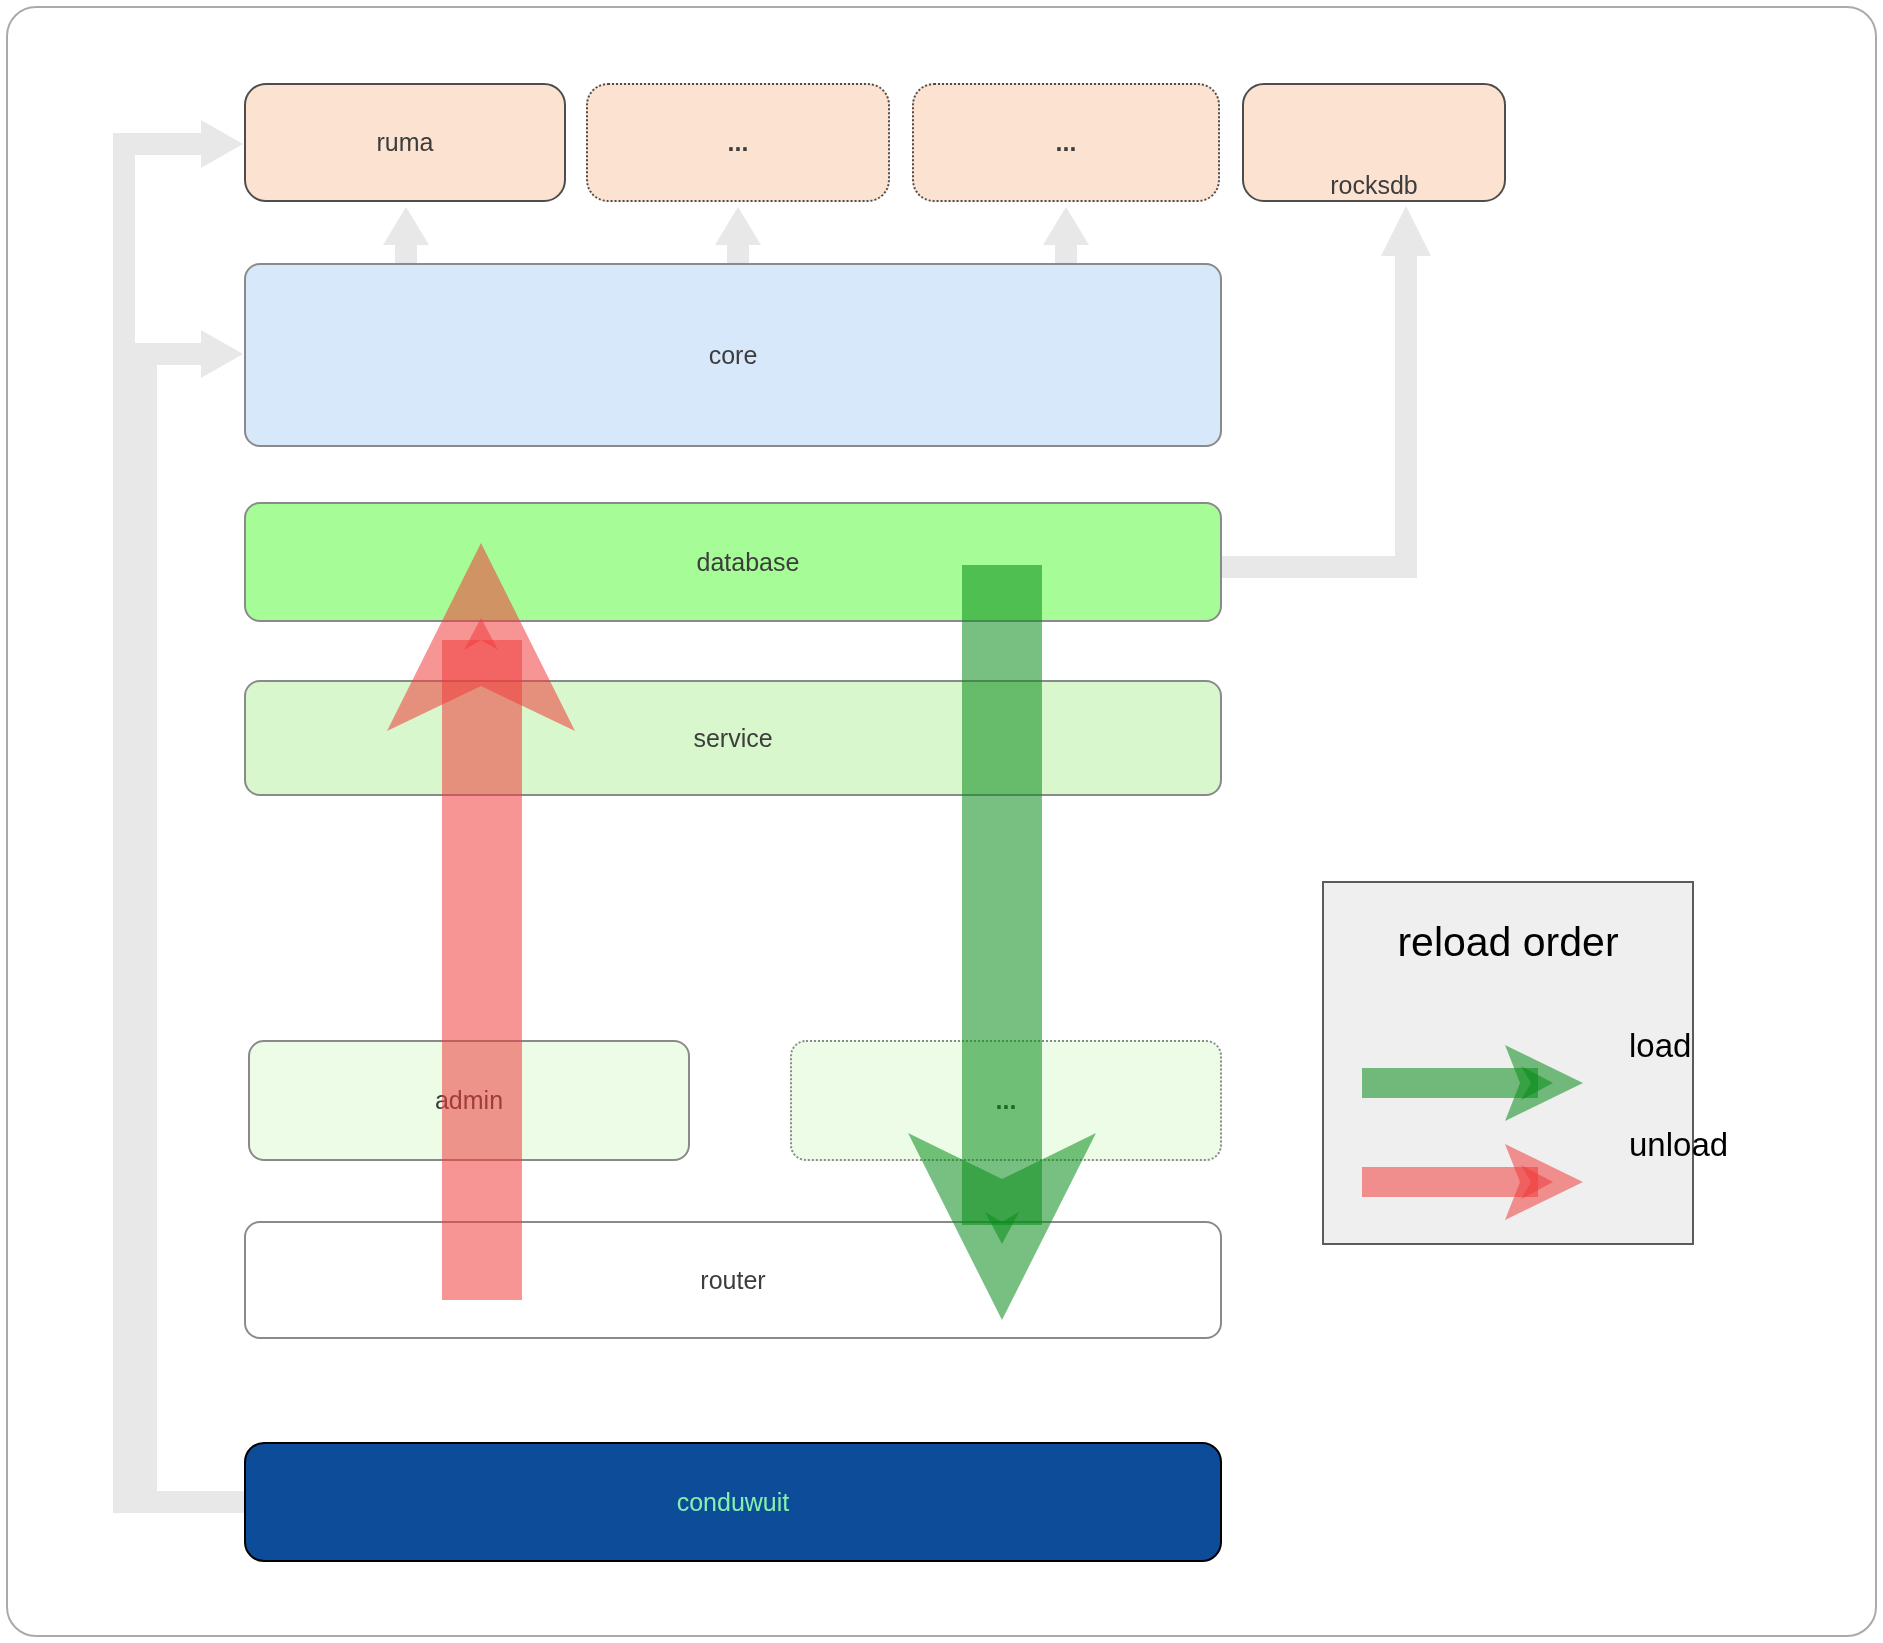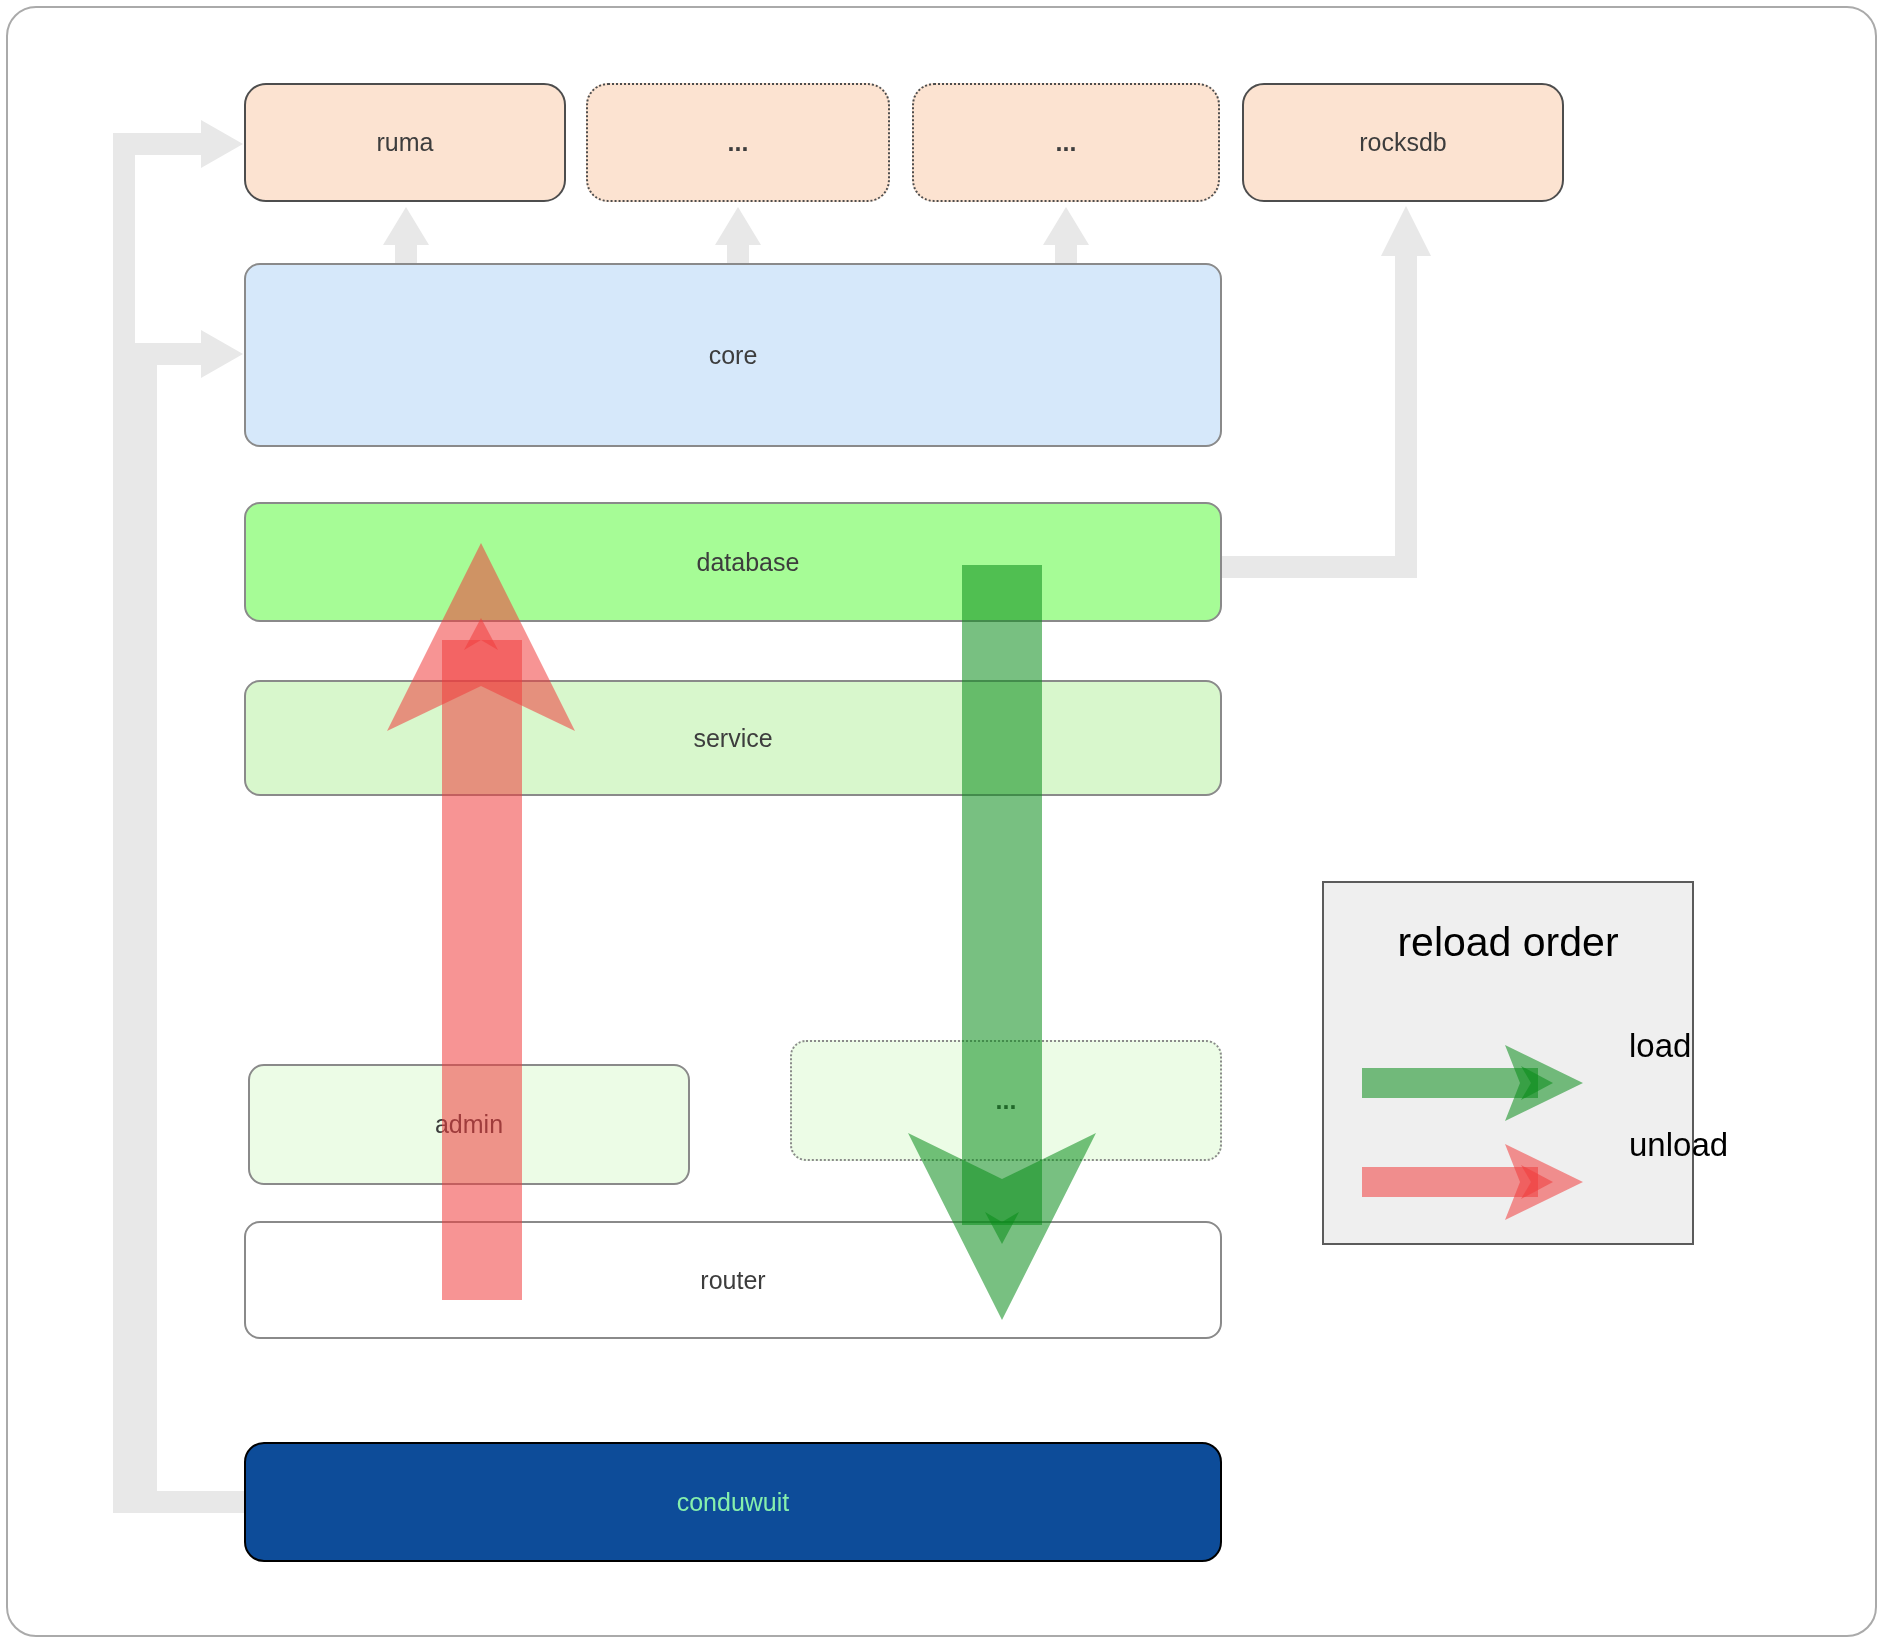--- a/index.html
+++ b/index.html
@@ -20,27 +20,27 @@
     position:absolute;display:flex;align-items:center;justify-content:center;
     box-sizing:border-box;font-size:25px;color:var(--text-dark);
     border:2px solid var(--box-border);
   }
   .node .lbl{white-space:nowrap;}
   .dep{background:var(--dep-box-fill);border:2.5px solid var(--dep-box-border);border-radius:22px;height:119px;top:83px;}
   .dep.dotted{border-style:dotted;border-color:#4d4d4d;font-weight:700;}
   .b-ruma{left:244px;width:322px;}
   .b-dots1{left:586px;width:304px;}
   .b-dots2{left:912px;width:308px;}
-  .b-rocksdb{left:1242px;width:322px;}
+  .b-rocksdb{left:1242px;width:264px;align-items:flex-end;}
   .row{left:244px;width:978px;border-radius:16px;}
   .b-core{top:263px;height:184px;background:var(--core-fill);}
   .b-database{top:502px;height:120px;background:var(--database-fill);padding-left:30px;}
   .b-service{top:680px;height:116px;background:var(--service-fill);}
   .b-api{top:862px;height:118px;background:var(--api-fill);}
-  .b-admin{left:248px;width:442px;top:1040px;height:121px;background:var(--admin-fill);border-radius:16px;margin-top:24px;}
+  .b-admin{left:248px;width:442px;top:1040px;height:121px;background:var(--admin-fill);border-radius:16px;}
   .b-dots3{left:790px;width:432px;top:1040px;height:121px;background:var(--admin-fill);border-radius:16px;border-style:dotted;font-weight:700;}
   .b-router{top:1221px;height:118px;background:var(--router-fill);}
   .b-conduwuit{top:1442px;height:120px;background:var(--conduwuit-fill);border:2.5px solid #000000;border-radius:20px;color:#86efac;}
   .legend-box{
     position:absolute;left:1322px;top:881px;width:372px;height:364px;
     background:var(--legend-bg);border:2.5px solid #5b5b5b;box-sizing:border-box;
   }
   .legend-title{
     position:absolute;left:0;right:0;top:36px;text-align:center;
     font-size:41px;color:#000000;

